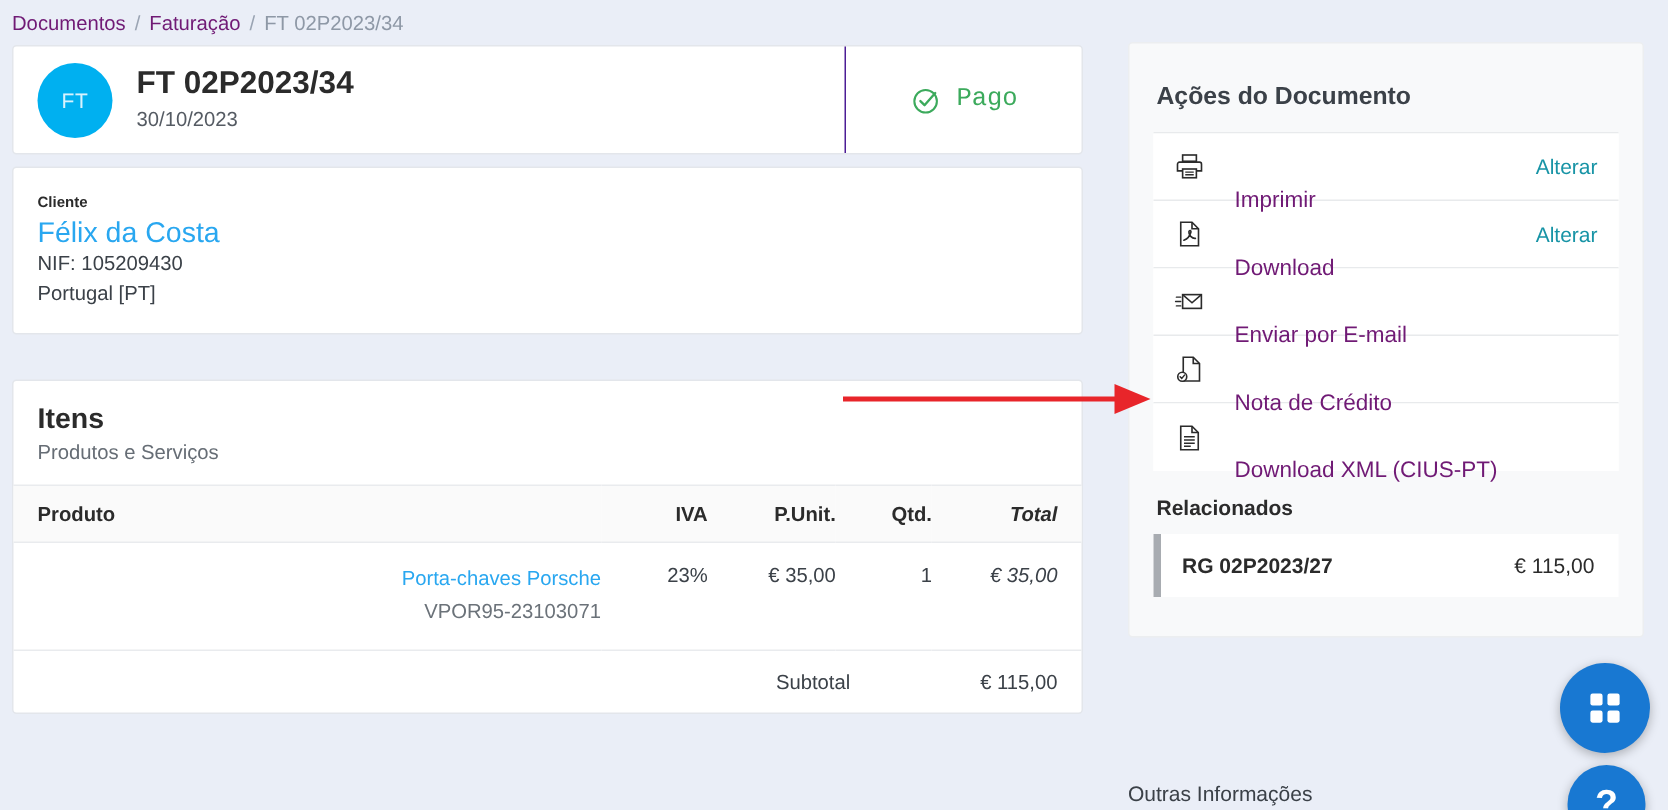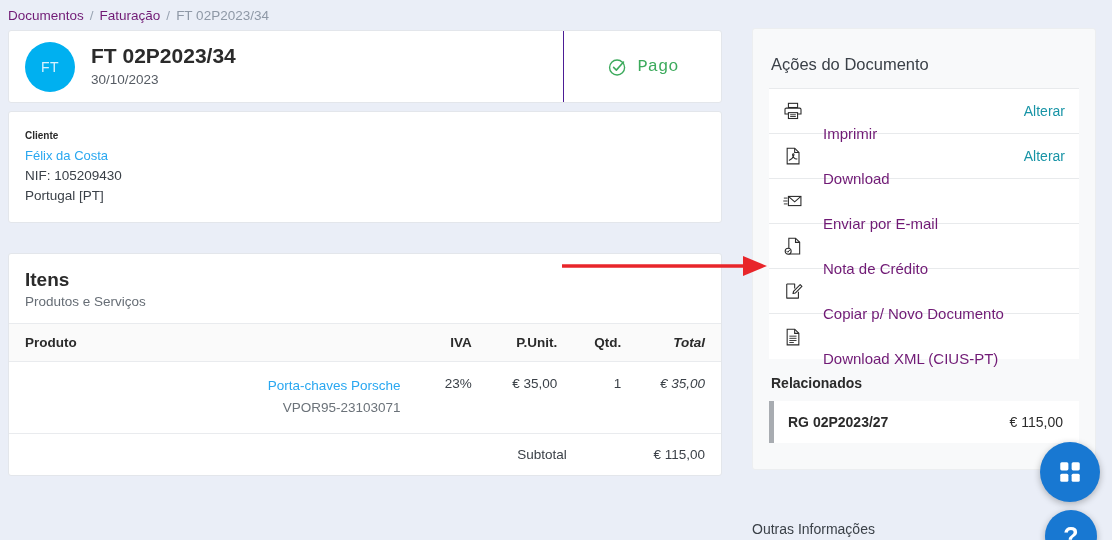--- a/index.html
+++ b/index.html
@@ -49,21 +49,21 @@
   .doc-date { font-size: 13.5px; color: #555b63; line-height: 20px; margin-top: 2px; }
   .status-cell {
     width: 157px; display: flex; align-items: center; justify-content: center;
     gap: 9px;
   }
   .status-text { color: #3caa5c; font-size: 17px; font-family: Liberation Mono, monospace; }
   .check-ico { width: 22px; height: 22px; display: block; }
 
   .client-card { margin-top: 8px; padding: 14px 16px 16px 16px; }
   .client-label { font-size: 10px; font-weight: bold; color: #2b2b2b; line-height: 20px; }
-  .client-name { font-size: 13px; color: #29a7f0; line-height: 20px; cursor: pointer; }
+  .client-name { font-size: 19px; color: #29a7f0; line-height: 20px; cursor: pointer; }
   .client-line { font-size: 13.5px; color: #3b4148; line-height: 20px; }
 
   .itens-card { margin-top: 30px; }
   .itens-head { padding: 14px 16px 12px 16px; }
   .itens-title { font-size: 19px; font-weight: bold; color: #2b2b2b; line-height: 23px; }
   .itens-sub { font-size: 13.5px; color: #666d75; line-height: 19px; margin-top: 1px; }
 
   table.items { width: 100%; border-collapse: collapse; table-layout: fixed; }
   table.items th {
     background: #fafafa;
@@ -92,21 +92,21 @@
 
   
   .right-panel {
     position: absolute; left: 752px; top: 28px; width: 344px;
     background: #f8f9fa;
     border: 1px solid #eceef0;
     border-radius: 3px;
     padding-bottom: 26px;
   }
   .panel-title {
-    font-size: 16.5px; color: #3b4148; padding: 26px 12px 14px 18px;
+    font-size: 16.5px; color: #3b4148; padding: 26px 12px 14px 18px; font-weight: bold;
   }
   .actions { margin: 0 16px; background: #fff; border-top: 1px solid #e8eaec; }
   .action-row {
     display: flex; align-items: center; height: 45px;
     border-bottom: 1px solid #e8eaec;
     padding: 0 14px 0 14px;
     cursor: pointer; background: #fff;
   }
   .action-ico { width: 20px; height: 20px; flex: 0 0 20px; margin-right: 20px; }
   .action-label { flex: 1; font-size: 15px; color: #701a75; margin-top: 44px; }
@@ -274,28 +274,20 @@
         <svg class="action-ico" viewBox="0 0 24 24">
           <path d="M7 2.6h8l5 5v14H7z" fill="none" stroke="#2b2b2b" stroke-width="1.3"></path>
           <path d="M15 2.6v5h5" fill="none" stroke="#2b2b2b" stroke-width="1.3"></path>
           <circle cx="6.2" cy="18.2" r="3.6" fill="#fff" stroke="#2b2b2b" stroke-width="1.3"></circle>
           <path d="M4.5 18.2l1.3 1.3 2.2-2.6" fill="none" stroke="#2b2b2b" stroke-width="1.2" stroke-linecap="round"></path>
         </svg>
         <span class="action-label">Nota de Crédito</span>
         <span class="action-alter"></span>
       </div>
 
-      <div class="action-row">
-        <svg class="action-ico" viewBox="0 0 24 24">
-          <path d="M4.5 3.5h9.5v5.5M4.5 3.5v17h14V13" fill="none" stroke="#2b2b2b" stroke-width="1.3" stroke-linejoin="round"></path>
-          <path d="M20.6 4.4l-8 8-.6 2.7 2.7-.6 8-8z" fill="none" stroke="#2b2b2b" stroke-width="1.3" stroke-linejoin="round"></path>
-        </svg>
-        <span class="action-label">Copiar p/ Novo Documento</span>
-        <span class="action-alter"></span>
-      </div>
 
       <div class="action-row" style="border-bottom:none">
         <svg class="action-ico" viewBox="0 0 24 24">
           <path d="M5 2.6h9l5 5v13.8H5z" fill="none" stroke="#2b2b2b" stroke-width="1.3"></path>
           <path d="M14 2.6v5h5" fill="none" stroke="#2b2b2b" stroke-width="1.3"></path>
           <path d="M7.6 11h8.6M7.6 13.6h8.6M7.6 16.2h8.6M7.6 18.6h5.4" stroke="#2b2b2b" stroke-width="1.1"></path>
         </svg>
         <span class="action-label">Download XML (CIUS-PT)</span>
         <span class="action-alter"></span>
       </div>

